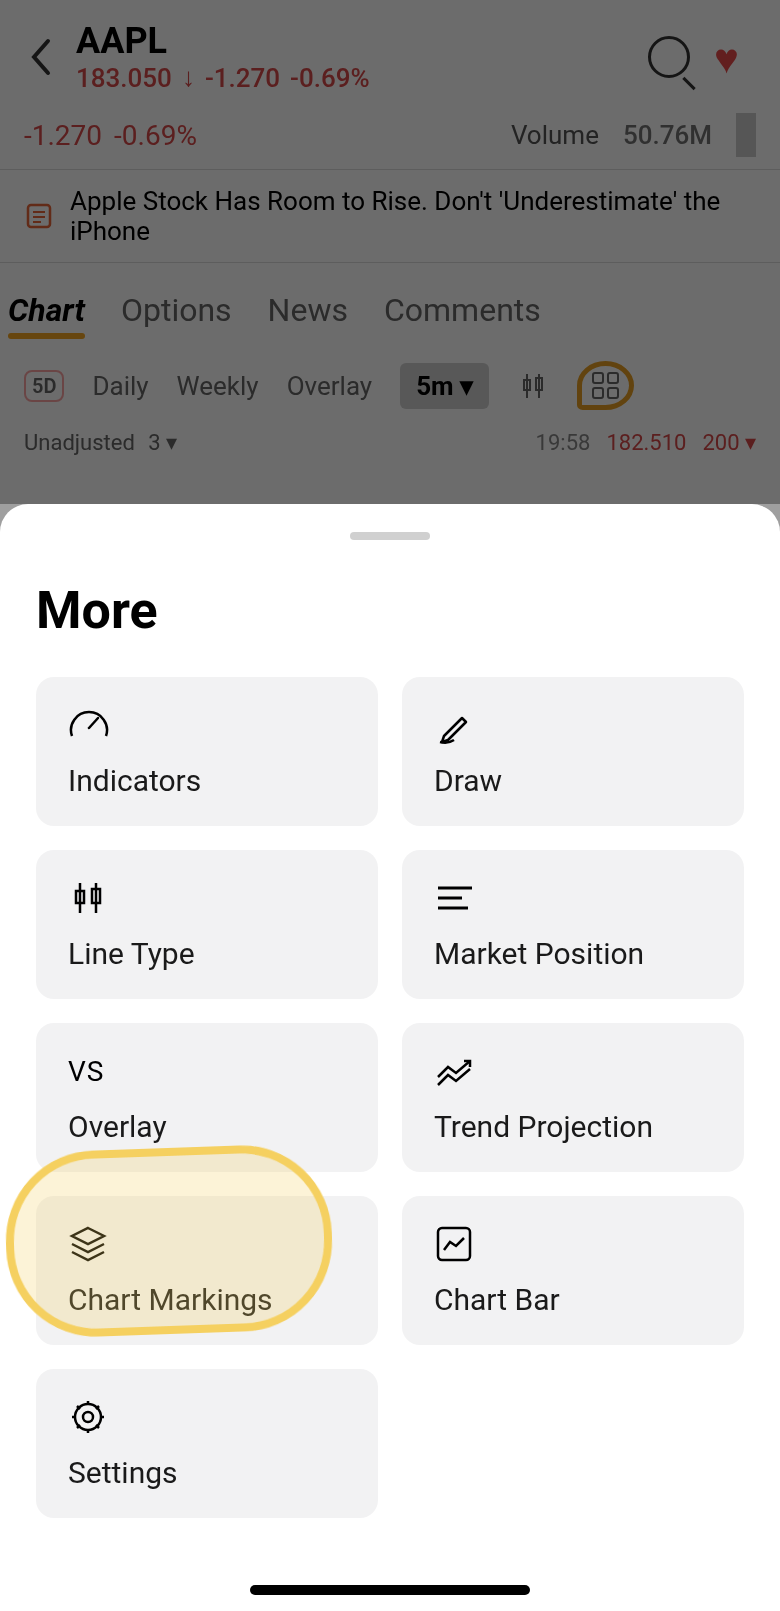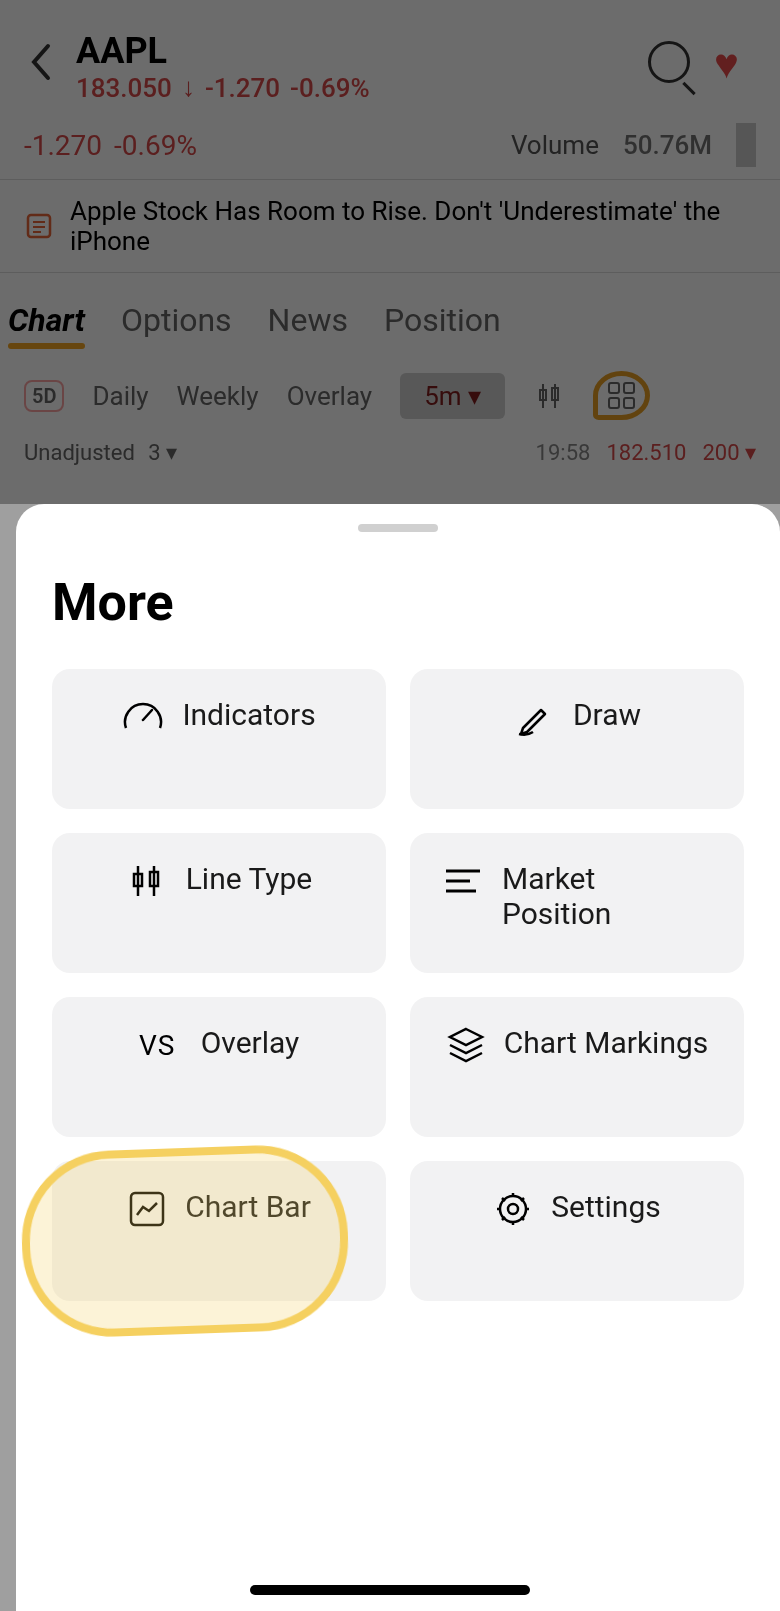--- a/index.html
+++ b/index.html
@@ -34,21 +34,20 @@
       font-size: 36px;
       font-weight: 300;
       padding: 0 8px;
     }
     .ticker-block {
       flex: 1;
     }
     .ticker-symbol {
       font-size: 36px;
       font-weight: 700;
-      margin-top: 10px;
     }
     .ticker-price-row {
       display: flex;
       gap: 10px;
       align-items: center;
       font-size: 26px;
       color: #d94a4a;
       font-weight: 500;
     }
     .header-icons {
@@ -183,24 +182,24 @@
     }
     .tf-5d {
       border: 2px solid #fca5a5;
       border-radius: 8px;
       padding: 2px 6px;
       font-size: 20px;
       font-weight: 600;
     }
     .tf-5m {
       background: #d0d0d0;
-      padding: 8px 24px;
+      padding: 8px 16px;
       border-radius: 6px;
-      font-weight: 400;
-      color: #7f1d1d;
+      font-weight: 700;
+      color: #000000;
     }
     .candle-icon {
       font-size: 28px;
     }
     .grid-icon {
       border: 5px solid #e8a023;
       border-radius: 50% 50% 50% 10%;
       padding: 6px 10px;
       font-size: 28px;
       position: relative;
@@ -228,26 +227,26 @@
       position: absolute;
       top: 0;
       left: 0;
       right: 0;
       bottom: 0;
       background: rgba(0,0,0,0.35);
     }
     .modal {
       position: absolute;
       bottom: 0;
-      left: 16px;
+      left: 0;
       right: 0;
       height: 1107px;
       background: #ffffff;
       border-radius: 28px 28px 0 0;
-      padding: 20px 36px;
+      padding: 28px 36px;
     }
     .drag-handle {
       width: 80px;
       height: 8px;
       background: #d0d0d0;
       border-radius: 4px;
       margin: 0 auto 40px;
     }
     .modal-title {
       font-size: 52px;
@@ -257,21 +256,21 @@
     .grid {
       display: grid;
       grid-template-columns: 1fr 1fr;
       gap: 24px;
     }
     .card {
       background: #f2f2f3;
       border-radius: 18px;
       padding: 28px 32px;
       display: flex;
-      flex-direction: row;
+      flex-direction: column;
       gap: 18px;
       min-height: 140px;
       justify-content: center;
     }
     .card-icon {
       height: 40px;
       display: flex;
       align-items: center;
     }
     .card-label {
@@ -353,21 +352,21 @@
           <line x1="9" y1="21" x2="17" y2="21" stroke="#e8673a" stroke-width="2"></line>
         </svg>
     </span>
     <span>Apple Stock Has Room to Rise. Don't 'Underestimate' the iPhone</span>
   </div>
 
   <div class="tabs-row">
     <div class="tab-item tab-active">Chart</div>
     <div class="tab-item">Options</div>
     <div class="tab-item">News</div>
-    <div class="tab-item">Position</div>
+    <div class="tab-item">Comments</div>
   </div>
 
   <div class="timeframe-row">
     <span class="tf-5d">5D</span>
     <span>Daily</span>
     <span>Weekly</span>
     <span>Overlay</span>
     <span class="tf-5m">5m ▾</span>
     <span class="candle-icon">
       <svg width="32" height="32" viewBox="0 0 32 32">
@@ -448,20 +447,30 @@
     <div class="card">
       <div class="card-icon">
         <svg width="44" height="32" viewBox="0 0 44 32">
             <text x="0" y="26" font-size="28" font-family="sans-serif" fill="#000" letter-spacing="1">VS</text>
           </svg>
       </div>
       <div class="card-label">Overlay</div>
     </div>
     <div class="card">
       <div class="card-icon">
+        <svg width="44" height="36" viewBox="0 0 44 36">
+            <path d="M4 24 L14 14 L22 20 L36 8" stroke="#000" stroke-width="2.5" fill="none"></path>
+            <path d="M30 8 L36 8 L36 14" stroke="#000" stroke-width="2.5" fill="none"></path>
+            <path d="M4 32 L14 22 L22 28 L36 16" stroke="#000" stroke-width="2.5" fill="none"></path>
+          </svg>
+      </div>
+      <div class="card-label">Trend Projection</div>
+    </div>
+    <div class="card">
+      <div class="card-icon">
         <svg width="40" height="40" viewBox="0 0 40 40">
             <path d="M20 4 L36 12 L20 20 L4 12 Z" stroke="#000" stroke-width="2.5" fill="none"></path>
             <path d="M4 20 L20 28 L36 20" stroke="#000" stroke-width="2.5" fill="none"></path>
             <path d="M4 28 L20 36 L36 28" stroke="#000" stroke-width="2.5" fill="none"></path>
           </svg>
       </div>
       <div class="card-label">Chart Markings</div>
     </div>
     <div class="card">
       <div class="card-icon">

